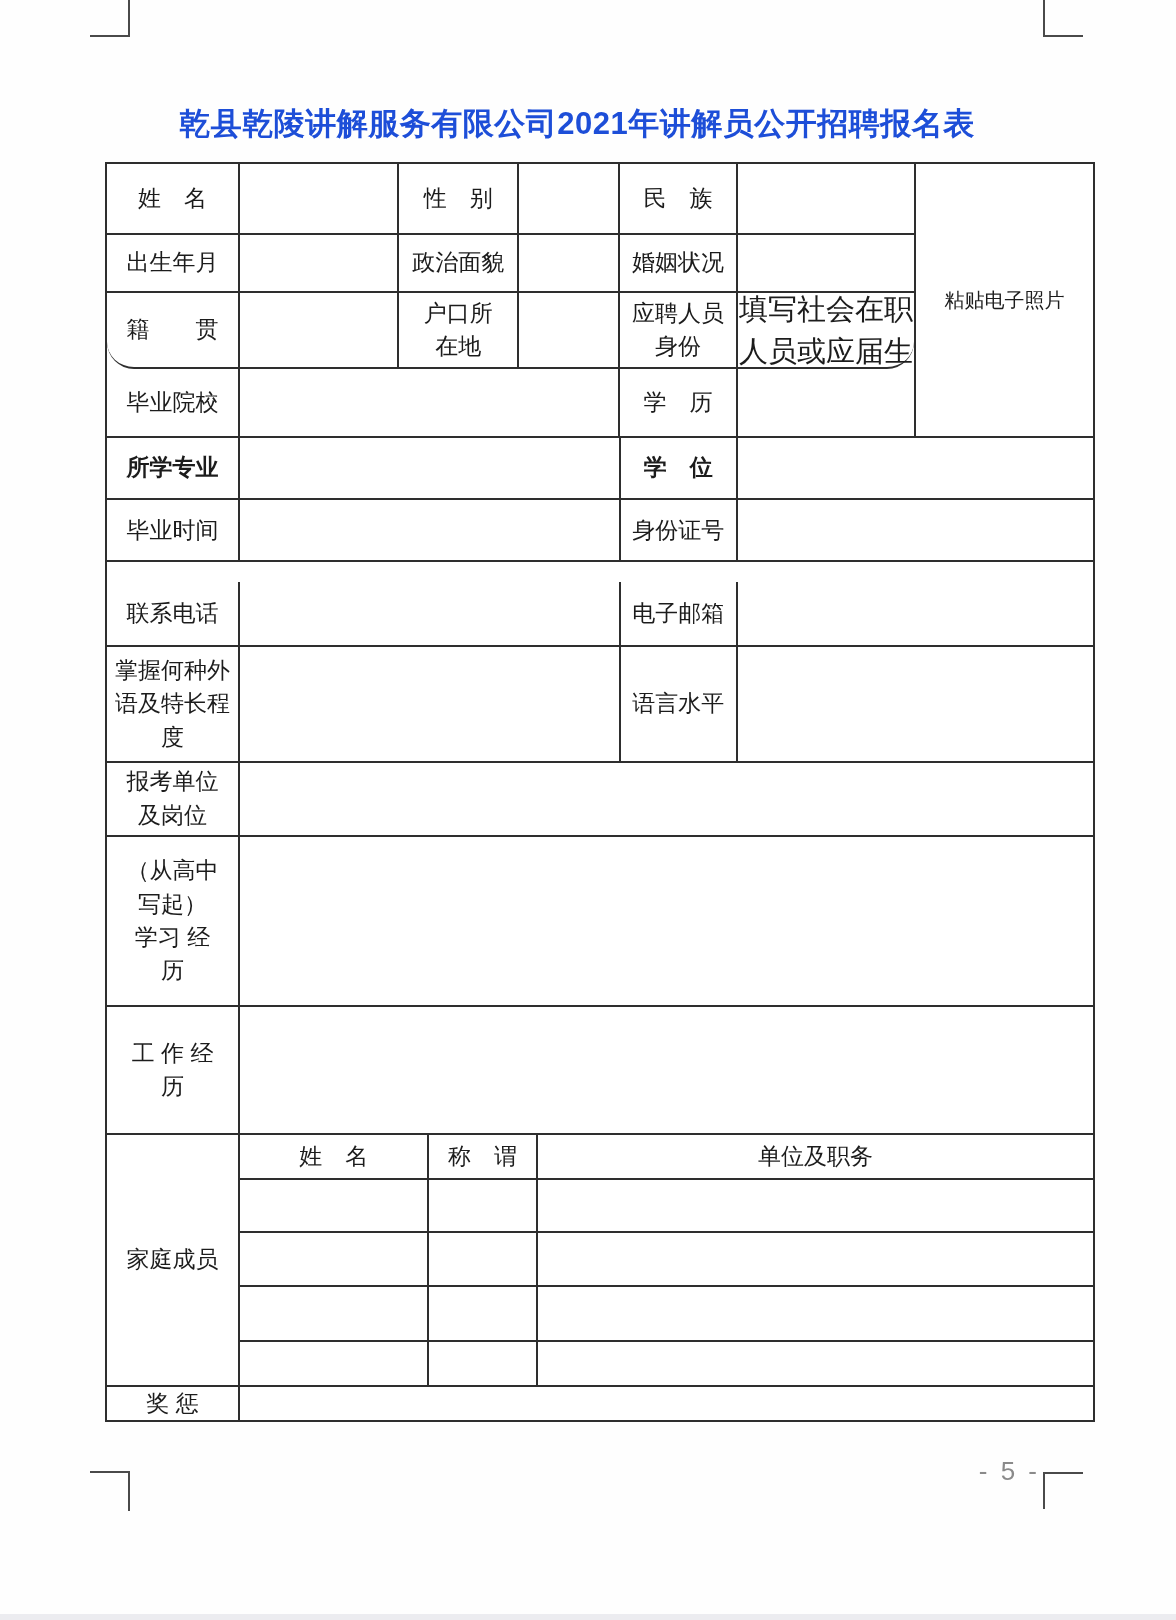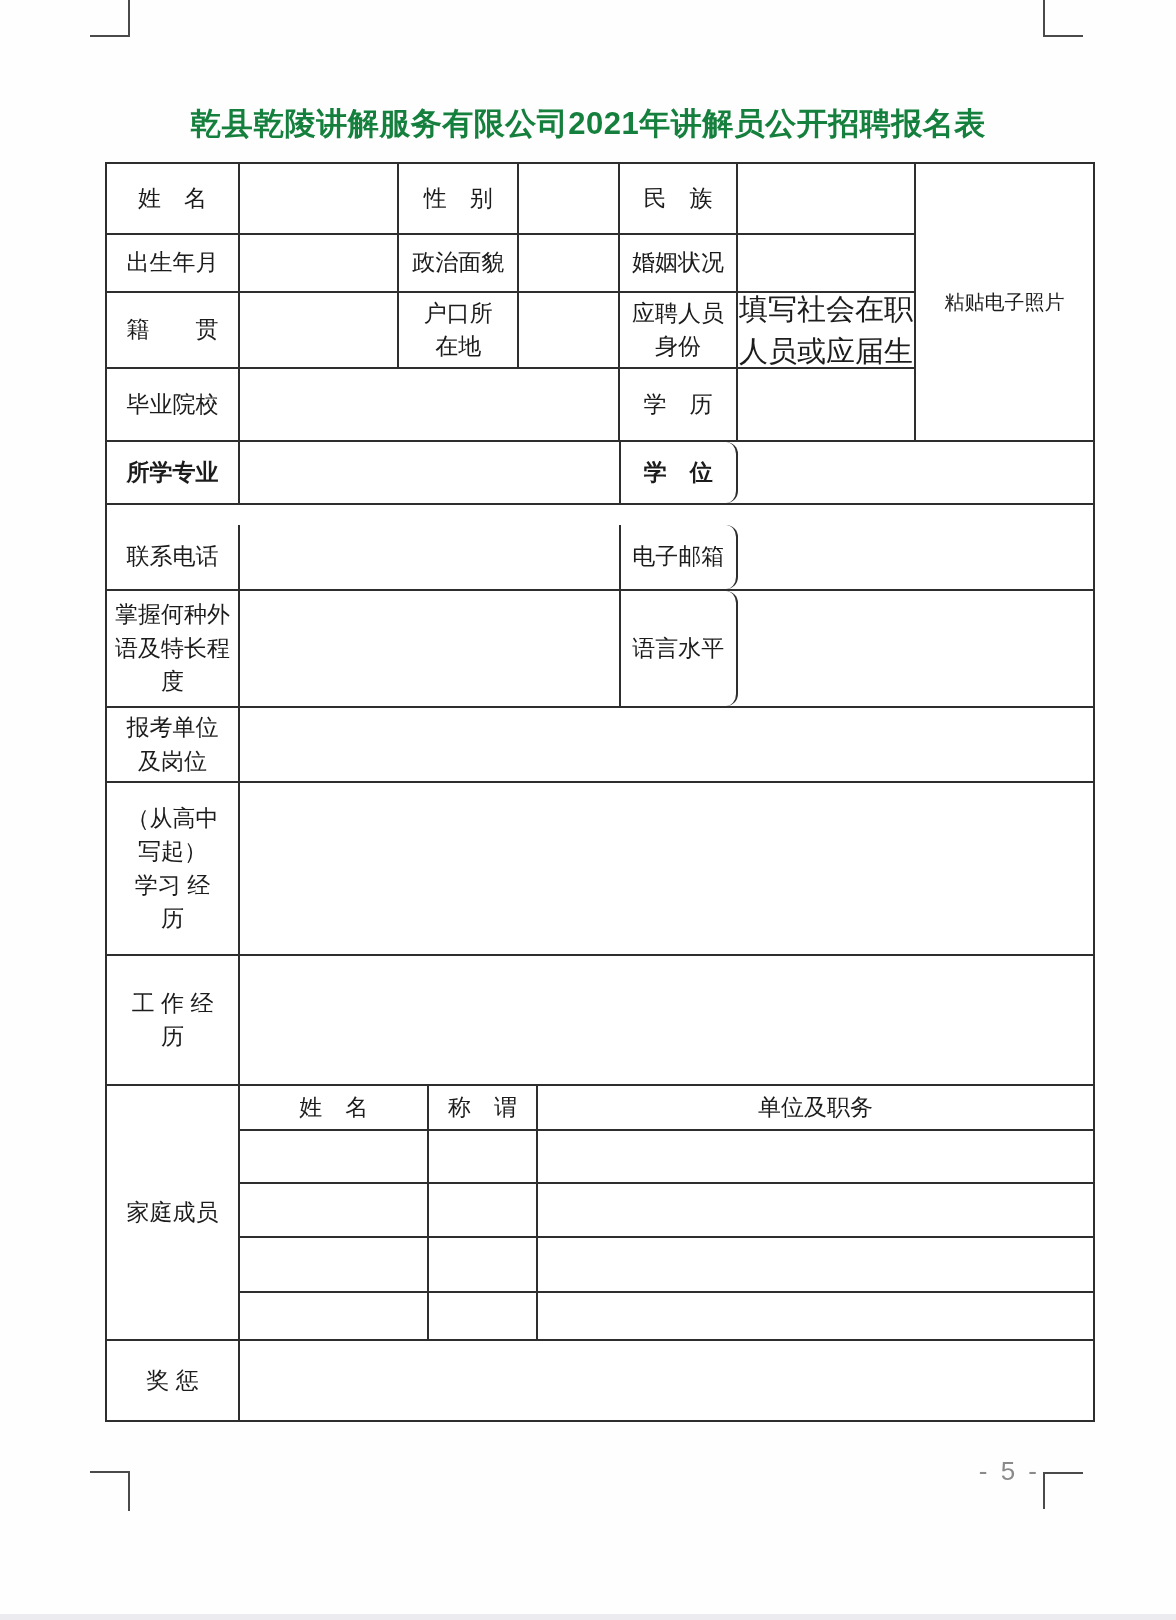--- a/index.html
+++ b/index.html
@@ -15,23 +15,23 @@
 
   
   .mark { position: absolute; width: 40px; }
   .mark-tl { left: 90px;  top: 0;      height: 37px; border-right: 2px solid #4a4a4a; border-bottom: 2px solid #4a4a4a; }
   .mark-tr { left: 1043px; top: 0;     height: 37px; border-left: 2px solid #4a4a4a;  border-bottom: 2px solid #4a4a4a; }
   .mark-bl { left: 90px;  top: 1471px; height: 40px; border-right: 2px solid #4a4a4a; border-top: 2px solid #4a4a4a; }
   .mark-br { left: 1043px; top: 1472px; height: 37px; border-left: 2px solid #4a4a4a; border-top: 2px solid #4a4a4a; }
 
   
   .title {
-    position: absolute; left: 93px; top: 103px; width: 990px;
+    position: absolute; left: 82px; top: 103px; width: 990px;
     text-align: center; font-size: 31px; font-weight: 600;
-    letter-spacing: 0.5px; color: #15803d; white-space: nowrap;
+    letter-spacing: 0.5px; color: #1d4ed8; white-space: nowrap;
   }
 
   
   .tbl {
     position: absolute; left: 105px; top: 162px;
     width: 990px; height: 1260px;
     border: 2px solid #2e2e2e;
     background: #fff;
     display: flex; flex-direction: column;
     font-size: 23px; line-height: 1.45;
@@ -48,26 +48,26 @@
   .top-left .row:last-child { border-bottom: none; flex: 1; }
   .photo-cell {
     width: 18.17%; border-left: 2px solid #2e2e2e;
     display: flex; align-items: center; justify-content: center;
     font-size: 20px; text-align: center;
   }
   
   .tc1 { width: 16.5%; }  .tc2 { width: 19.7%; }
   .tc3 { width: 14.9%; }  .tc4 { width: 12.5%; }
   .tc5 { width: 14.6%; }  .tc6 { flex: 1; }
-  .r1 { height: 71px; } .r2 { height: 58px; } .r3 { height: 76px; }
+  .r1 { height: 71px; } .r2 { height: 58px; } .r3 { height: 76px; border-radius: 27px; }
 
   
   .fc-label  { width: 13.5%; }
   .fc-value  { width: 38.6%; }
-  .fc-label2 { width: 11.9%; border-radius: 12px; }
+  .fc-label2 { width: 11.9%; }
   .fc-rest   { flex: 1; }
   .h-major { height: 63px; font-weight: bold; } .h-grad { height: 63px; } .h-phone { height: 66px; margin-top: 20px; }
   .h-lang { height: 117px; } .h-apply { height: 75px; }
   .h-study { height: 173px; } .h-work { height: 130px; }
   .h-reward { height: 52px; }
 
   .hint { font-size: 29px; text-align: center; white-space: pre-line; }
 
   
   .sec-family { display: flex; height: 255px; border-bottom: 2px solid #2e2e2e; }
@@ -143,20 +143,26 @@
       <div class="photo-cell lbl">粘贴电子照片</div>
     </div>
 
     <div class="row h-major">
       <div class="cell lbl fc-label">所学专业</div>
       <div class="cell inp fc-value"></div>
       <div class="cell lbl fc-label2">学　位</div>
       <div class="cell inp fc-rest"></div>
     </div>
 
+    <div class="row h-grad">
+      <div class="cell lbl fc-label">毕业时间</div>
+      <div class="cell inp fc-value"></div>
+      <div class="cell lbl fc-label2">身份证号</div>
+      <div class="cell inp fc-rest"></div>
+    </div>
 
     <div class="row h-phone">
       <div class="cell lbl fc-label">联系电话</div>
       <div class="cell inp fc-value"></div>
       <div class="cell lbl fc-label2">电子邮箱</div>
       <div class="cell inp fc-rest"></div>
     </div>
 
     <div class="row h-lang">
       <div class="cell lbl fc-label">掌握何种外

